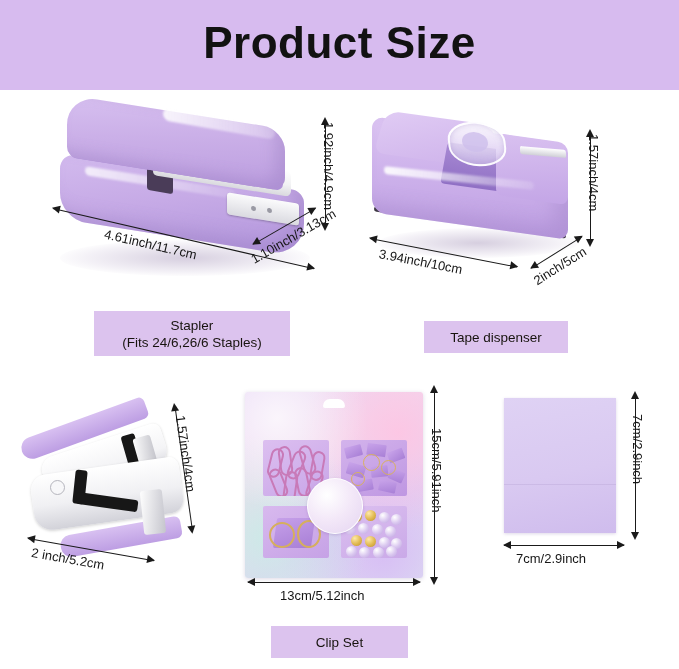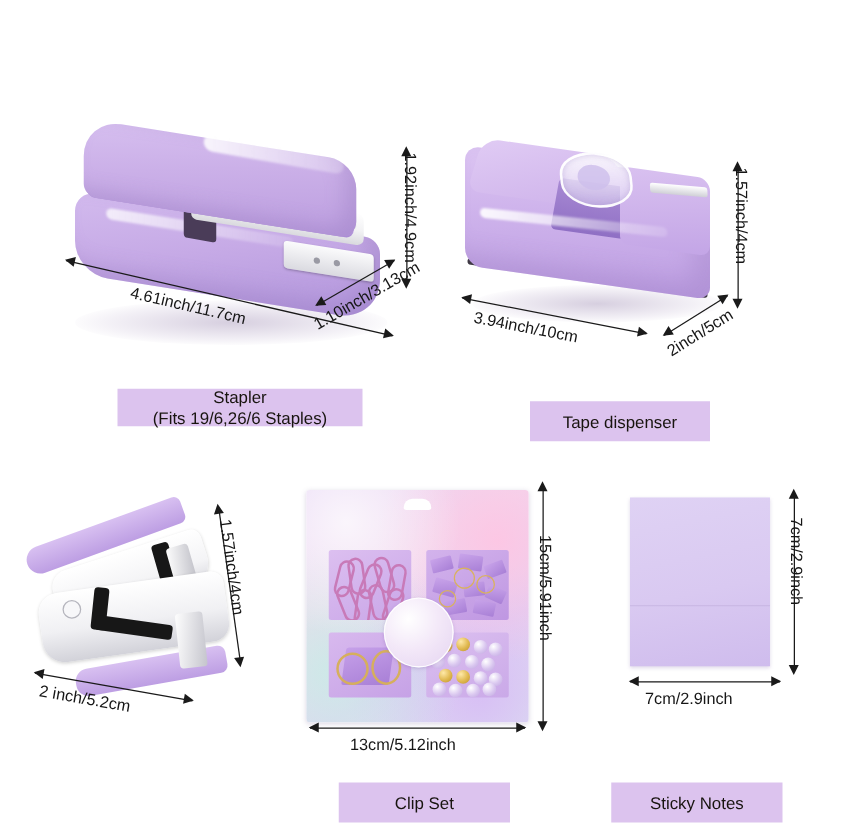--- a/index.html
+++ b/index.html
@@ -473,20 +473,23 @@
     left: 0; top: 86px;
     width: 112px; height: 1px;
     background: rgba(180,160,210,0.35);
   }
 </style>
 </head>
 <body>
 
 <div id="page">
 
+  <div class="header-banner">
+    <div class="header-title">Product Size</div>
+  </div>
 
   <div class="shadow" style="left:60px; top:240px; width:250px; height:36px;"></div>
 
   <div class="stapler-wrap">
     <div class="st-base"></div>
     <div class="st-base-gloss"></div>
     <div class="st-dark-gap"></div>
     <div class="st-metal"></div>
     <div class="st-metal-slot"></div>
     <div class="st-nose"></div>
@@ -512,24 +515,24 @@
     <div class="dim-label" style="left:-9px; top:6px;">1.10inch/3.13cm</div>
   </div>
 
   <div style="position:absolute; left:325px; top:124px;">
     <div class="dim-line dim-v" style="position:absolute; left:0; top:0; height:100px;"></div>
     <div class="arrow arrow-up" style="left:-4px; top:-7px;"></div>
     <div class="arrow arrow-down" style="left:-4px; top:99px;"></div>
     <div class="dim-label rot90" style="left:11px; top:-2px;">1.92inch/4.9cm</div>
   </div>
 
-  <div class="caption" style="left:94px; top:311px; width:196px; height:30px;justify-content:center;">
+  <div class="caption" style="left:94px; top:311px; width:196px; height:45px;justify-content:center;">
     <div>
       <div>Stapler</div>
-      <div>(Fits 19/6,26/6 Staples)</div>
+      <div>(Fits 24/6,26/6 Staples)</div>
     </div>
   </div>
 
   <div class="shadow" style="left:378px; top:228px; width:200px; height:30px;"></div>
 
   <div class="tape-wrap">
     <div class="tp-footline"></div>
     <div class="tp-body"></div>
     <div class="tp-ramp"></div>
     <div class="tp-well"></div>
@@ -681,17 +684,14 @@
     <div class="dim-label" style="left:12px; top:6px;">7cm/2.9inch</div>
   </div>
 
   <div style="position:absolute; left:635px; top:398px;">
     <div class="dim-line dim-v" style="position:absolute; left:0; top:0; height:135px;"></div>
     <div class="arrow arrow-up" style="left:-4px; top:-7px;"></div>
     <div class="arrow arrow-down" style="left:-4px; top:134px;"></div>
     <div class="dim-label rot90" style="left:10px; top:16px;">7cm/2.9inch</div>
   </div>
 
-  <div class="caption" style="left:489px; top:626px; width:137px; height:32px;">
-    <div>Sticky Notes</div>
-  </div>
 
 </div>
 
 </body></html>

